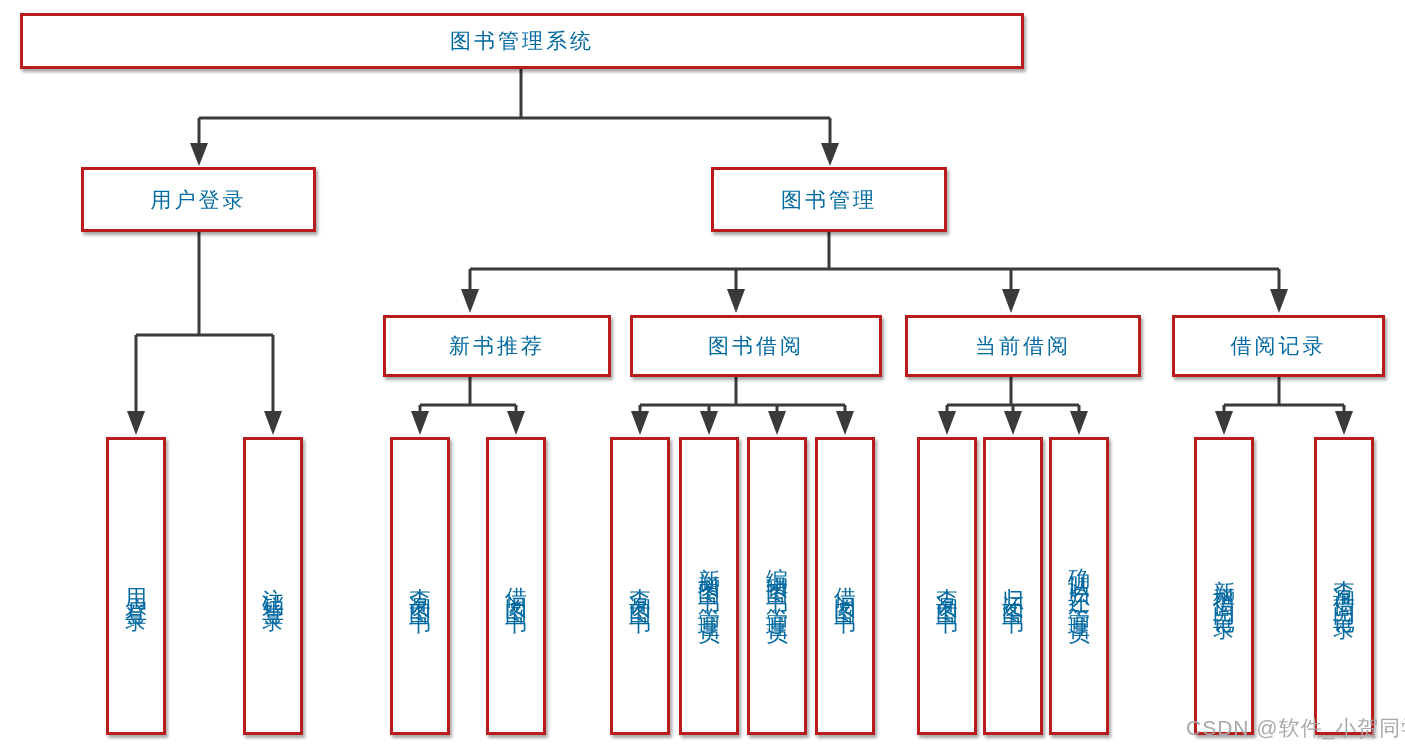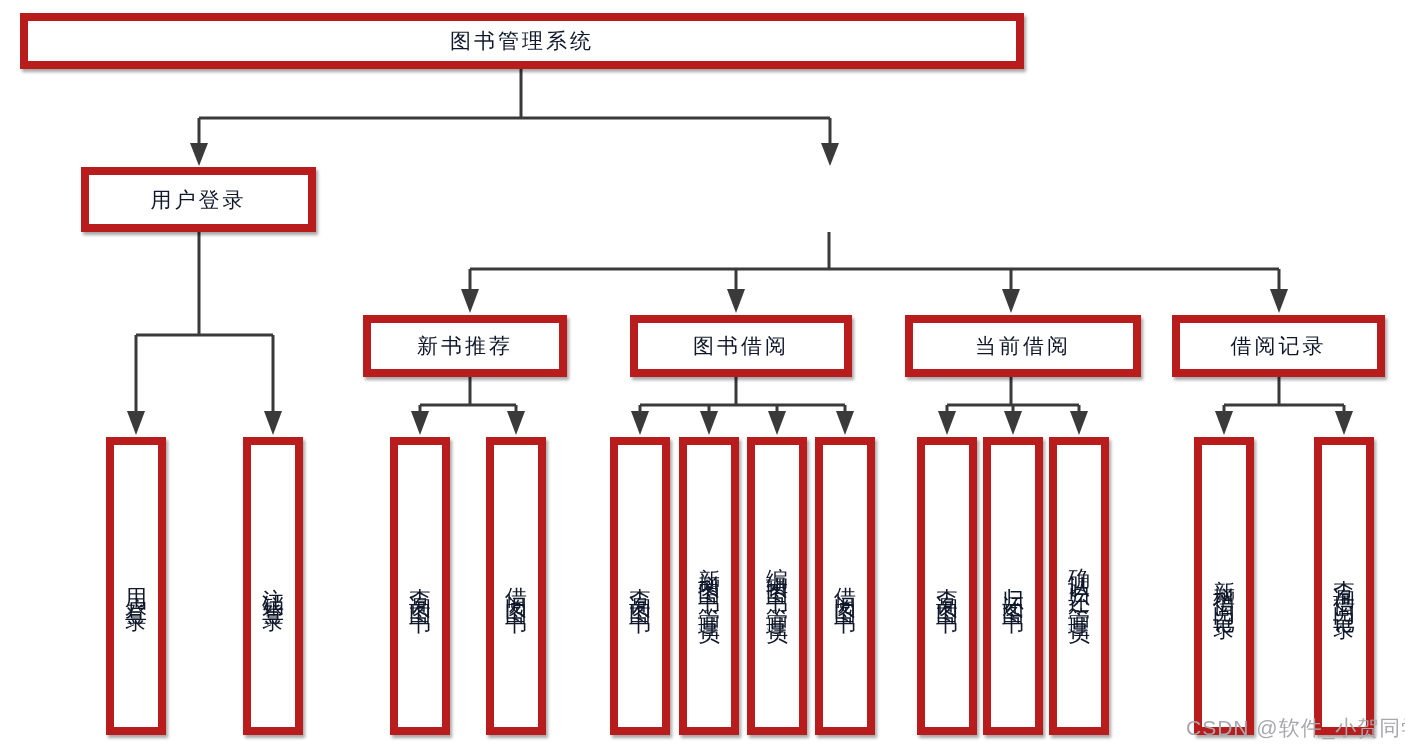--- a/index.html
+++ b/index.html
@@ -20,47 +20,47 @@
     left: 0;
     top: 0;
     width: 1405px;
     height: 747px;
     pointer-events: none;
   }
   .node {
     position: absolute;
     box-sizing: border-box;
     background: #ffffff;
-    border: 8px solid #b91c1c;
+    border: 3px solid #b91c1c;
     box-shadow: 2px 3px 3px rgba(0,0,0,0.35);
     display: flex;
     align-items: center;
     justify-content: center;
-    color: #0f172a;
+    color: #0369a1;
     font-size: 21px;
     letter-spacing: 3px;
     white-space: nowrap;
     z-index: 2;
     text-align: center;
   }
   .leaf {
     font-size: 22px;
   }
   .leaf .vtext {
     writing-mode: vertical-rl;
     text-orientation: mixed;
     letter-spacing: 8px;
     line-height: 1;
   }
   
   .n-root   { left: 20px;   top: 13px;  width: 1004px; height: 56px; }
   .n-login  { left: 81px;   top: 167px; width: 235px;  height: 65px; }
   .n-mgmt   { left: 711px;  top: 167px; width: 236px;  height: 65px; }
-  .n-rec    { left: 363px;  top: 315px; width: 204px;  height: 62px; }
-  .n-borrow { left: 630px;  top: 315px; width: 222px;  height: 62px; }
+  .n-rec    { left: 383px;  top: 315px; width: 228px;  height: 62px; }
+  .n-borrow { left: 630px;  top: 315px; width: 252px;  height: 62px; }
   .n-cur    { left: 905px;  top: 315px; width: 236px;  height: 62px; }
   .n-recs   { left: 1172px; top: 315px; width: 213px;  height: 62px; }
   .lf       { top: 437px; width: 60px; height: 298px; }
   .l1  { left: 106px; }
   .l2  { left: 243px; }
   .l3  { left: 390px; }
   .l4  { left: 486px; }
   .l5  { left: 610px; }
   .l6  { left: 679px; }
   .l7  { left: 747px; }
@@ -126,20 +126,23 @@
     </g>
   </svg>
 
   <div class="node n-root">
     <span>图书管理系统</span>
   </div>
 
   <div class="node n-login">
     <span>用户登录</span>
   </div>
+  <div class="node n-mgmt">
+    <span>图书管理</span>
+  </div>
 
   <div class="node n-rec">
     <span>新书推荐</span>
   </div>
   <div class="node n-borrow">
     <span>图书借阅</span>
   </div>
   <div class="node n-cur">
     <span>当前借阅</span>
   </div>

